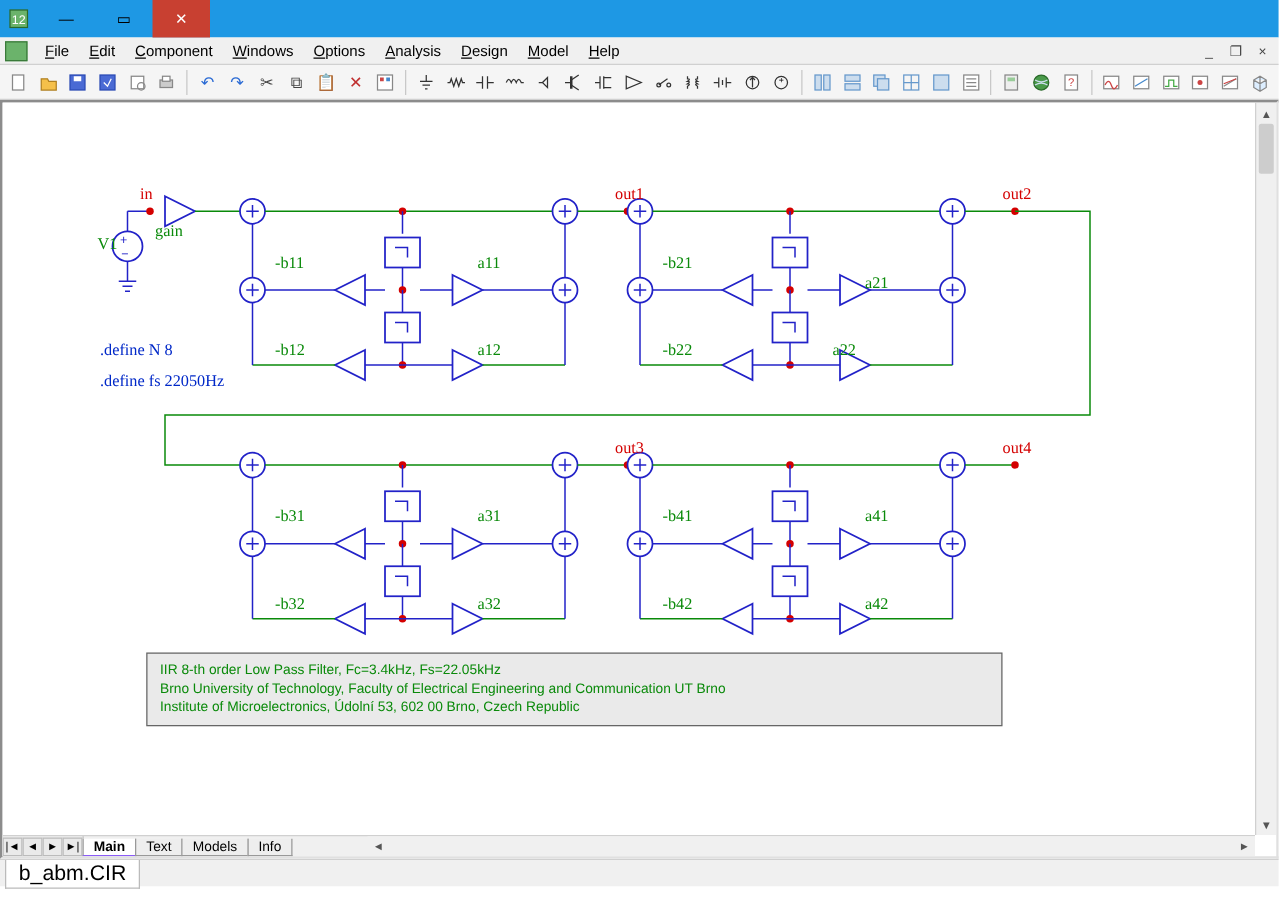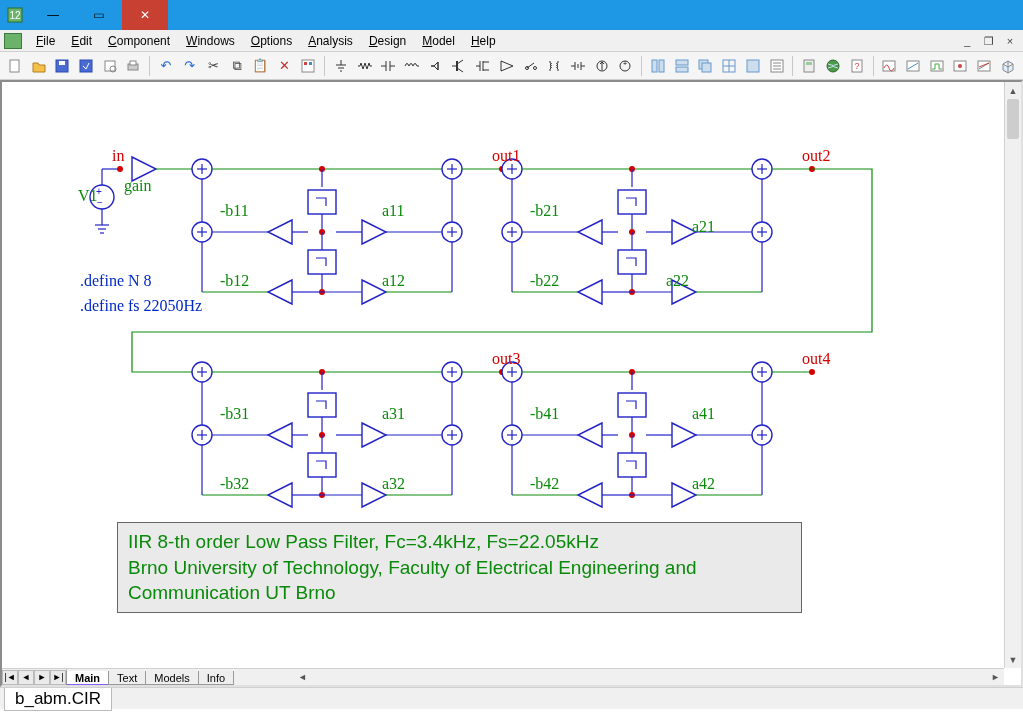--- a/index.html
+++ b/index.html
@@ -30,25 +30,25 @@
   .sheet-nav button { width: 16px; height: 15px; font-size: 9px; background: #eaeaea; border: 1px solid #bbb; margin: 0; padding: 0; line-height: 1; }
   .sheet-tabs { display: flex; height: 100%; align-items: flex-end; font-size: 11px; }
   .sheet-tab { padding: 1px 8px 0 8px; border: 1px solid #999; border-top: none; border-bottom: 1px solid #999; background: #eee; margin-left: -1px; position: relative; top: 0; }
   .sheet-tab.active { background: #fff; font-weight: bold; border-bottom: 1px solid #8b5cf6; }
   .hscroll-track { flex: 1; margin-left: 60px; height: 100%; background: #f0f0f0; position: relative; }
   .hscroll-track .harrow { position: absolute; top: 0; width: 17px; height: 100%; display:flex;align-items:center;justify-content:center;font-size:9px;color:#555; }
   .statusbar { height: 22px; background: #f0f0f0; border-top: 1px solid #d0d0d0; display: flex; align-items: flex-start; padding: 0 4px; font-size: 17px; }
   .status-tab { border: 1px solid #bbb; border-top: none; padding: 1px 10px; background: #fff; }
 
   
-  .schematic-label { position: absolute; font-family: "Comic Sans MS", cursive; font-size: 16px; }
+  .schematic-label { position: absolute; font-family: "Comic Sans MS", cursive; font-size: 13px; }
   .lbl-red { color: #d40000; }
   .lbl-green { color: #0a8a0a; }
   .lbl-blue { color: #0028c8; }
-  .infobox { position: absolute; border: 1px solid #666; background: #eaeaea; padding: 6px 10px; font-family: "Comic Sans MS", cursive; font-size: 19px; color: #0a8a0a; line-height: 1.35; }
+  .infobox { position: absolute; border: 1px solid #666; background: #eaeaea; padding: 6px 10px; font-family: "Comic Sans MS", cursive; font-size: 11px; color: #0a8a0a; line-height: 1.35; }
   svg.schem { position: absolute; left: 0; top: 0; }
   .wire-b { stroke: #2222c8; stroke-width: 1.2; fill: none; }
   .wire-g { stroke: #0a8a0a; stroke-width: 1.2; fill: none; }
   .node { fill: #d40000; }
   .comp { stroke: #2222c8; stroke-width: 1.4; fill: #fff; }
 </style>
 </head>
 <body>
 
 <div class="titlebar">
@@ -527,20 +527,21 @@
     <div class="schematic-label lbl-green" style="left:690px;top:323px">a41</div>
     <div class="schematic-label lbl-green" style="left:528px;top:393px">-b42</div>
     <div class="schematic-label lbl-green" style="left:690px;top:393px">a42</div>
 
     <div class="schematic-label lbl-blue" style="left:78px;top:190px">.define N 8</div>
     <div class="schematic-label lbl-blue" style="left:78px;top:215px">.define fs 22050Hz</div>
 
     <div class="infobox" style="left:115px;top:440px;width:685px">
       <div>IIR 8-th order Low Pass Filter, Fc=3.4kHz, Fs=22.05kHz</div>
       <div>Brno University of Technology, Faculty of Electrical Engineering and Communication UT Brno</div>
+      <div>Institute of Microelectronics, Údolní 53, 602 00 Brno, Czech Republic</div>
     </div>
   </div>
 
   <div class="vscroll">
     <div class="arrow" style="top:0">▲</div>
     <div class="thumb" style="top:17px"></div>
     <div class="arrow" style="bottom:0">▼</div>
   </div>
 
   <div class="hscroll-row">

